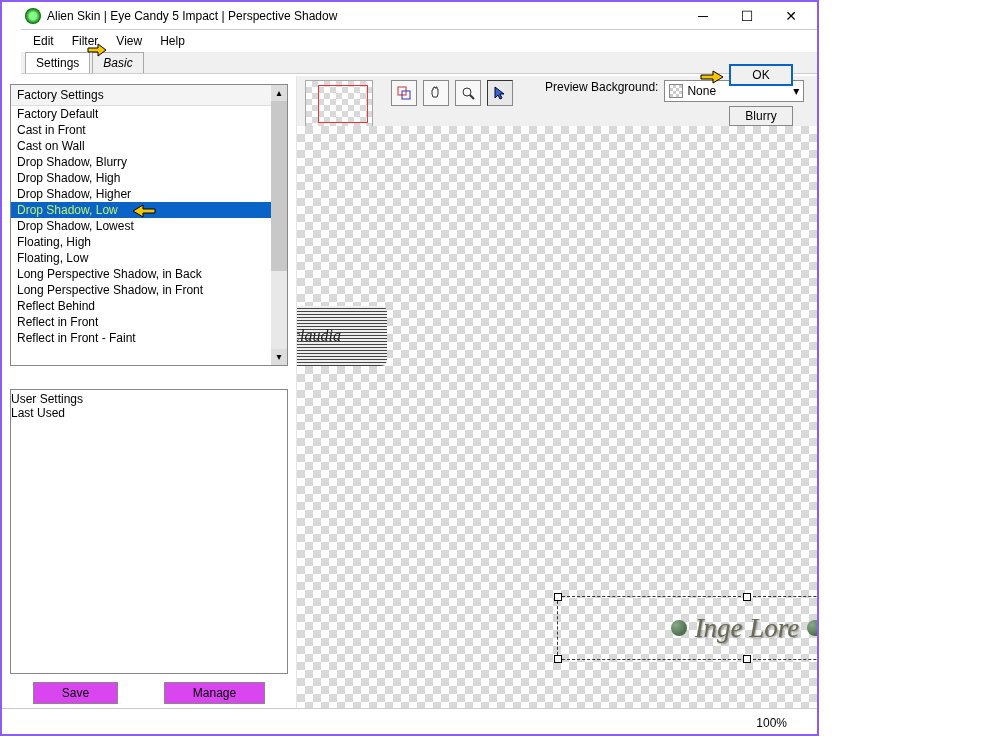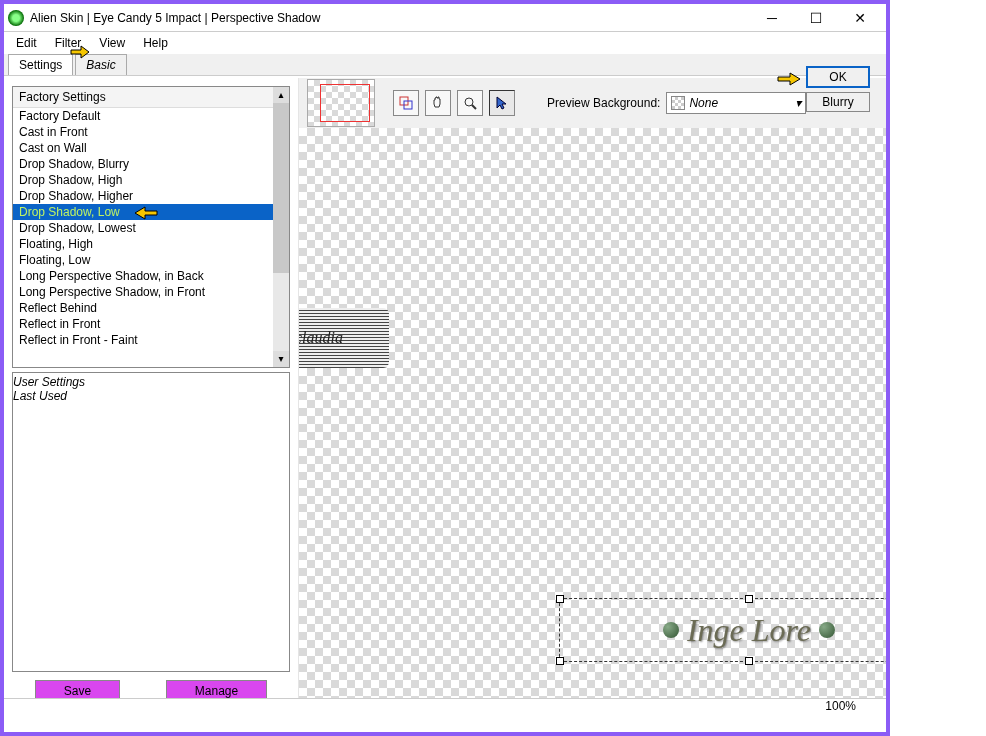--- a/index.html
+++ b/index.html
@@ -1,62 +1,62 @@
 <!DOCTYPE html>
 <html><head>
 <meta charset="utf-8">
 <style>
 * { margin: 0; padding: 0; box-sizing: border-box; font-family: "Segoe UI", Tahoma, sans-serif; font-size: 12px; }
 body { background: #fff; }
-.window { width: 890px; height: 736px; border: 4px solid #8b5cf6; position: relative; background: #fff; }
+.window { width: 819px; height: 736px; border: 2px solid #8b5cf6; position: relative; background: #fff; padding-left: 19px; }
 .titlebar { height: 28px; display: flex; align-items: center; padding: 0 4px; border-bottom: 1px solid #ccc; }
 .titlebar .app-icon { width: 16px; height: 16px; background: radial-gradient(circle,#8f8 30%,#060 70%); border-radius: 50%; margin-right: 6px; }
 .titlebar .title { flex: 1; }
 .win-btns { display: flex; }
 .win-btn { width: 44px; height: 24px; display: flex; align-items: center; justify-content: center; font-size: 14px; }
 .menubar { height: 22px; display: flex; align-items: center; padding: 0 4px; gap: 2px; }
 .menubar .mi { padding: 2px 8px; cursor: default; position: relative; }
 .tabbar { height: 22px; display: flex; align-items: center; background: #f0f0f0; padding-left: 4px; border-bottom: 1px solid #ccc; }
 .tab { padding: 3px 10px; border: 1px solid #aaa; border-bottom: none; background: #fff; margin-right: 2px; }
 .tab.inactive { background: #f0f0f0; font-style: italic; }
 .content { position: absolute; top: 74px; left: 0; right: 0; bottom: 22px; display: flex; }
 .left { width: 295px; background: #fff; padding: 8px; display: flex; flex-direction: column; border-right: 1px solid #e5e5e5;}
 .listbox { border: 1px solid #888; height: 282px; overflow-y: auto; position: relative; }
 .listbox .hdr { background: #f4f4f4; padding: 3px 6px; border-bottom: 1px solid #ddd; }
 .listbox .item { padding: 1px 6px; cursor: default; white-space: nowrap; }
 .listbox .item.selected { background: #0a63c7; color: #bef264; position: relative; }
-.listbox2 { border: 1px solid #888; flex: 1; margin-top: 4px; padding: 2px 0; font-style: italic; }
+.listbox2 { border: 1px solid #888; flex: 1; margin-top: 23px; padding: 2px 0; }
 .btnrow { display: flex; justify-content: space-around; margin-top: 8px; }
 .btn { border: 1px solid #888; background: #d946ef; padding: 3px 28px; cursor: default; }
 .right { flex: 1; position: relative; background: #fff; }
-.toolbar-row { height: 50px; display: flex; align-items: center; gap: 6px; padding: 4px 8px; background:#f0f0f0;}
+.toolbar-row { height: 50px; display: flex; gap: 6px; padding: 4px 8px; background:#f0f0f0;}
 .thumb { width: 68px; height: 48px; border: 1px solid #aaa; margin-right: 12px; position: relative;
   background-image: linear-gradient(45deg,#d9d9d9 25%,transparent 25%,transparent 75%,#d9d9d9 75%,#d9d9d9),linear-gradient(45deg,#d9d9d9 25%,transparent 25%,transparent 75%,#d9d9d9 75%,#d9d9d9);
   background-size: 12px 12px; background-position: 0 0,6px 6px; background-color: #fff; }
 .thumb .sel { position: absolute; left: 12px; top: 4px; right: 4px; bottom: 4px; border: 1px solid #e33; }
 .tool-btn { width: 26px; height: 26px; border: 1px solid #888; background: #f8f8f8; display: flex; align-items: center; justify-content: center; }
 .tool-btn.pressed { border: 1px inset #888; background: #e8e8e8; }
-.combo { border: 1px solid #888; background: #fff; height: 22px; width: 140px; display: flex; align-items: center; padding: 0 4px; justify-content: space-between; font-style: italic; }
+.combo { border: 1px solid #888; background: #fff; height: 22px; width: 140px; display: flex; align-items: center; padding: 0 4px; justify-content: space-between; }
 .combo .sw { width: 14px; height: 14px; border: 1px solid #888;
   background-image: linear-gradient(45deg,#ccc 25%,transparent 25%,transparent 75%,#ccc 75%),linear-gradient(45deg,#ccc 25%,transparent 25%,transparent 75%,#ccc 75%);
   background-size: 6px 6px; background-position:0 0,3px 3px; background-color:#fff; margin-right:4px;}
-.ok-cancel { position: absolute; right: 16px; top: -12px; display: flex; flex-direction: column; gap: 4px; z-index: 5; }
+.ok-cancel { position: absolute; right: 24px; top: -12px; display: flex; flex-direction: column; gap: 20px; z-index: 5; }
 .ok-btn { border: 2px solid #0a63c7; background: #f0f0f0; width: 64px; padding: 2px 0; text-align: center; position:relative;}
 .cancel-btn { border: 1px solid #888; background: #f0f0f0; width: 64px; padding: 2px 0; text-align: center; }
 .preview { position: absolute; left: 0; top: 50px; right: 0; bottom: 0;
   background-image: linear-gradient(45deg,#d9d9d9 25%,transparent 25%,transparent 75%,#d9d9d9 75%,#d9d9d9),linear-gradient(45deg,#d9d9d9 25%,transparent 25%,transparent 75%,#d9d9d9 75%,#d9d9d9);
   background-size: 16px 16px; background-position: 0 0,8px 8px; background-color: #fff; overflow:hidden;}
 .watermark { position: absolute; left: -50px; top: 180px; width: 140px; height: 60px; background: repeating-linear-gradient(0deg,#444 0 1px,#eee 1px 3px); border-radius: 6px; display:flex;align-items:center;justify-content:center;color:#222;font-style:italic;font-family:cursive;font-size:16px;}
 .text-obj { position: absolute; left: 260px; top: 470px; width: 380px; height: 64px; border: 1px dashed #333; display: flex; align-items: center; justify-content: center; }
 .text-obj .h { position: absolute; width: 8px; height: 8px; background: #fff; border: 1px solid #000; }
 .text-obj .h.tl{left:-4px;top:-4px}.text-obj .h.tr{right:-4px;top:-4px}.text-obj .h.bl{left:-4px;bottom:-4px}.text-obj .h.br{right:-4px;bottom:-4px}
 .text-obj .h.tm{left:50%;top:-4px;margin-left:-4px}.text-obj .h.bm{left:50%;bottom:-4px;margin-left:-4px}
 .text-obj .ball{width:16px;height:16px;border-radius:50%;background:radial-gradient(circle at 30% 30%,#8a8,#353);display:inline-block;}
-.text-obj .script{font-family:cursive;font-size:32px;color:#6b6b55;font-style:italic;text-shadow:1px 1px 2px rgba(0,0,0,.4);margin:0 8px;}
-.statusbar { position: absolute; bottom: 12px; left: 0; right: 0; height: 22px; border-top: 1px solid #ccc; display: flex; align-items: flex-start; justify-content: flex-end; padding: 0 30px; background:#fff;}
+.text-obj .script{font-family:cursive;font-size:27px;color:#6b6b55;font-style:italic;text-shadow:1px 1px 2px rgba(0,0,0,.4);margin:0 8px;}
+.statusbar { position: absolute; bottom: 4px; left: 0; right: 0; height: 22px; border-top: 1px solid #ccc; display: flex; align-items: flex-end; justify-content: flex-end; padding: 0 30px; background:#fff;}
 .listbox { display:flex; }
 .listbox .list-inner{flex:1;overflow:hidden;}
 .listbox .sb{width:16px;background:#e8e8e8;display:flex;flex-direction:column;}
 .listbox .sb .arr{height:16px;background:#ddd;text-align:center;line-height:16px;font-size:10px;}
 .listbox .sb .thumb-sb{flex:0 0 170px;background:#c8c8c8;margin:0;}
 .listbox .sb .track{flex:1;}
 svg.hand{position:absolute;}
 </style>
 </head>
 <body>

